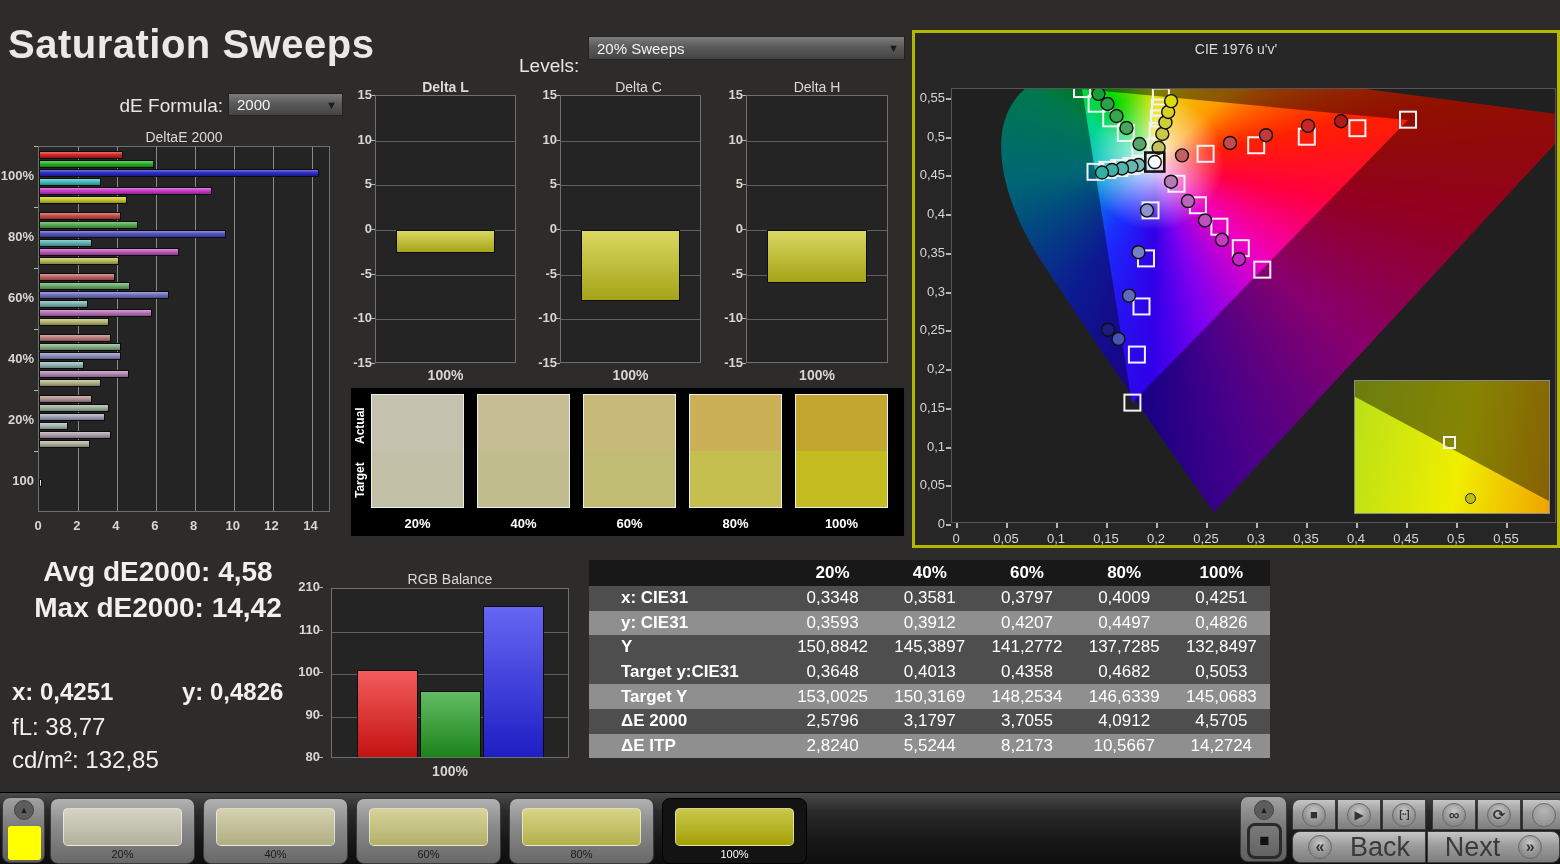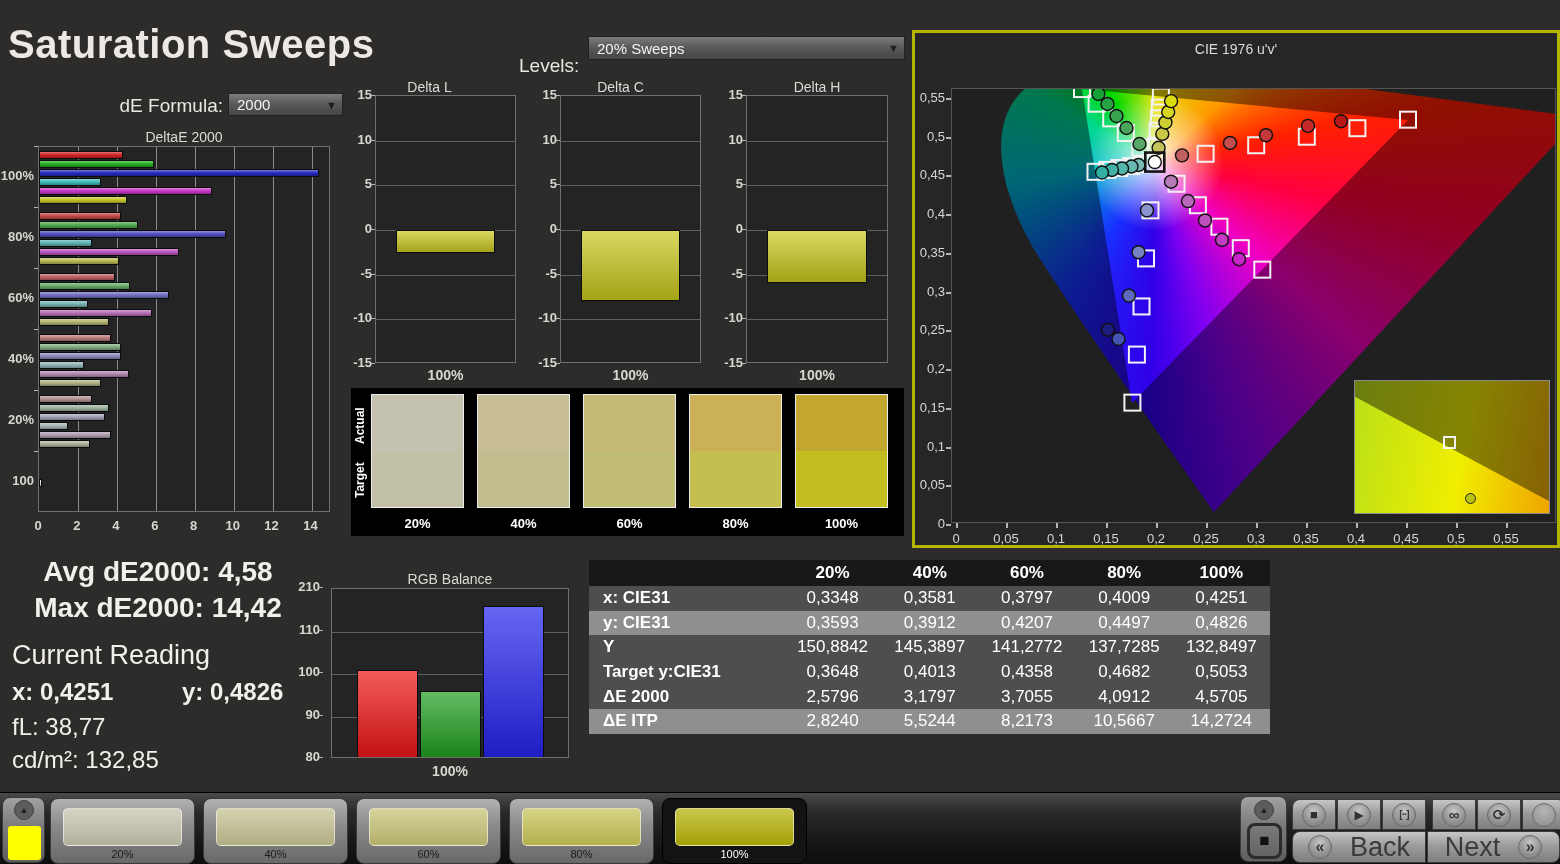--- a/index.html
+++ b/index.html
@@ -59,21 +59,21 @@
   
   .stat-big { position:absolute; font-size:28px; font-weight:600; color:#f2f0ec; text-align:center; width:300px; }
   .stat-med { position:absolute; font-size:26px; color:#f2f0ec; }
 
   
   #dtable { left:589px; top:560px; width:681px; font-size:17px; color:#fff; }
   .trow { display:flex; height:24.6px; align-items:center; }
   .trow.head { height:26px; background:#181818; font-weight:bold; }
   .trow.odd { background:#4e4e4e; }
   .trow.even { background:#8f8f8f; }
-  .tcell-l { flex:0 0 195px; padding-left:14px; font-weight:bold; }
+  .tcell-l { flex:0 0 195px; padding-left:32px; font-weight:bold; }
   .tcell { flex:0 0 97.2px; text-align:center; }
 
   
   #bottombar { left:0; top:792px; width:1560px; height:72px;
     background:linear-gradient(180deg,#4a4a4a,#2a2a2a 26%,#161616 70%,#0e0e0e); border-top:1px solid #000; }
   .panel { position:absolute; background:linear-gradient(#a2a2a2,#7a7a7a 45%,#5f5f5f);
     border:1px solid #3a3a3a; border-radius:8px; }
   .swbtn { position:absolute; top:5px; width:145px; height:66px; border-radius:8px;
     background:linear-gradient(#b2b2b2,#8c8c8c 40%,#686868); border:1px solid #3a3a3a; }
   .swbtn.active { background:#131313; border-color:#000; }
@@ -167,21 +167,21 @@
       <div class="tickmark" style="left: 34px; top: 139px; width: 4px; height: 1px;"></div>
       <div class="ticklbl" style="left: 0px; top: 221.5px; width: 34px; text-align: right;">40%</div>
       <div class="tickmark" style="left: 34px; top: 200px; width: 4px; height: 1px;"></div>
       <div class="ticklbl" style="left: 0px; top: 282.5px; width: 34px; text-align: right;">20%</div>
       <div class="tickmark" style="left: 34px; top: 261px; width: 4px; height: 1px;"></div>
       <div class="ticklbl" style="left: 0px; top: 343.5px; width: 34px; text-align: right;">100</div>
       <div class="tickmark" style="left: 34px; top: 322px; width: 4px; height: 1px;"></div>
     </div>
 
   <div class="abs" id="dl-wrap" style="left:352px; top:79px; width:172px; height:300px;">
-    <div class="chart-title" style="left:7px; width:141px; top:0;">Delta L</div>
+    <div class="chart-title" style="left:23px; width:141px; top:0;font-weight:bold;">Delta L</div>
     <div class="plot" style="left:23px; top:16px; width:141px; height:268px;" id="dl-plot">
         <div class="gridH" style="top: 44.6667px;"></div>
         <div class="gridH" style="top: 89.3333px;"></div>
         <div class="gridH" style="top: 134px;"></div>
         <div class="gridH" style="top: 178.667px;"></div>
         <div class="gridH" style="top: 223.333px;"></div>
         <div class="vbar" style="left: 20px; width: 99px; top: 134px; height: 23.2267px; background-color: rgb(201, 199, 29);"></div>
       </div>
     <div class="ticklbl" style="left:23px; width:141px; top:288px; text-align:center; font-size:14px;">100%</div>
   <div class="ticklbl" style="left: -8px; top: 8px; width: 28px; text-align: right;">15</div>
@@ -193,21 +193,21 @@
       <div class="ticklbl" style="left: -8px; top: 142px; width: 28px; text-align: right;">0</div>
       <div class="tickmark" style="left: 19px; top: 150px; width: 4px; height: 1px;"></div>
       <div class="ticklbl" style="left: -8px; top: 186.667px; width: 28px; text-align: right;">-5</div>
       <div class="tickmark" style="left: 19px; top: 194.667px; width: 4px; height: 1px;"></div>
       <div class="ticklbl" style="left: -8px; top: 231.333px; width: 28px; text-align: right;">-10</div>
       <div class="tickmark" style="left: 19px; top: 239.333px; width: 4px; height: 1px;"></div>
       <div class="ticklbl" style="left: -8px; top: 276px; width: 28px; text-align: right;">-15</div>
       <div class="tickmark" style="left: 19px; top: 284px; width: 4px; height: 1px;"></div>
     </div>
   <div class="abs" id="dc-wrap" style="left:537px; top:79px; width:172px; height:300px;">
-    <div class="chart-title" style="left:13px; width:141px; top:0;">Delta C</div>
+    <div class="chart-title" style="left:31px; width:141px; top:0;">Delta C</div>
     <div class="plot" style="left:23px; top:16px; width:141px; height:268px;" id="dc-plot">
         <div class="gridH" style="top: 44.6667px;"></div>
         <div class="gridH" style="top: 89.3333px;"></div>
         <div class="gridH" style="top: 134px;"></div>
         <div class="gridH" style="top: 178.667px;"></div>
         <div class="gridH" style="top: 223.333px;"></div>
         <div class="vbar" style="left: 20px; width: 99px; top: 134px; height: 71.4667px; background-color: rgb(201, 199, 29);"></div>
       </div>
     <div class="ticklbl" style="left:23px; width:141px; top:288px; text-align:center; font-size:14px;">100%</div>
   <div class="ticklbl" style="left: -8px; top: 8px; width: 28px; text-align: right;">15</div>
@@ -403,21 +403,20 @@
       <div class="ticklbl" style="left: 471px; top: 498px; width: 40px; text-align: center; font-weight: normal;">0,45</div>
       <div class="tickmark" style="left: 491px; top: 490px; width: 2px; height: 5px;"></div>
       <div class="ticklbl" style="left: 521px; top: 498px; width: 40px; text-align: center; font-weight: normal;">0,5</div>
       <div class="tickmark" style="left: 541px; top: 490px; width: 2px; height: 5px;"></div>
       <div class="ticklbl" style="left: 571px; top: 498px; width: 40px; text-align: center; font-weight: normal;">0,55</div>
       <div class="tickmark" style="left: 591px; top: 490px; width: 2px; height: 5px;"></div>
     </div>
 
   <div class="stat-big" style="left:8px; top:556px;">Avg dE2000: 4,58</div>
   <div class="stat-big" style="left:8px; top:592px;">Max dE2000: 14,42</div>
-  <div class="stat-med" style="left:12px; top:640px; font-size:27px;">Current Reading</div>
   <div class="stat-med" style="left:12px; top:678px; font-size:24px; font-weight:600;">x: 0,4251</div>
   <div class="stat-med" style="left:182px; top:678px; font-size:24px; font-weight:600;">y: 0,4826</div>
   <div class="stat-med" style="left:12px; top:713px; font-size:24px;">fL: 38,77</div>
   <div class="stat-med" style="left:12px; top:746px; font-size:24px;">cd/m²: 132,85</div>
 
   <div class="abs" id="rgb-wrap" style="left:300px; top:571px; width:282px; height:212px;">
     <div class="chart-title" style="left:31px; width:238px; top:0;">RGB Balance</div>
     <div class="plot" style="left:31px; top:17px; width:238px; height:170px;" id="rgb-plot">
         <div class="gridH" style="top: 42.5px;"></div>
         <div class="gridH" style="top: 85px;"></div>
@@ -473,20 +472,28 @@
         <div class="tcell">132,8497</div>
       </div>
       <div class="trow odd">
         <div class="tcell-l">Target y:CIE31</div>
         <div class="tcell">0,3648</div>
         <div class="tcell">0,4013</div>
         <div class="tcell">0,4358</div>
         <div class="tcell">0,4682</div>
         <div class="tcell">0,5053</div>
       </div>
+      <div class="trow even">
+        <div class="tcell-l">Target Y</div>
+        <div class="tcell">153,0025</div>
+        <div class="tcell">150,3169</div>
+        <div class="tcell">148,2534</div>
+        <div class="tcell">146,6339</div>
+        <div class="tcell">145,0683</div>
+      </div>
       <div class="trow odd">
         <div class="tcell-l">ΔE 2000</div>
         <div class="tcell">2,5796</div>
         <div class="tcell">3,1797</div>
         <div class="tcell">3,7055</div>
         <div class="tcell">4,0912</div>
         <div class="tcell">4,5705</div>
       </div>
       <div class="trow even">
         <div class="tcell-l">ΔE ITP</div>

